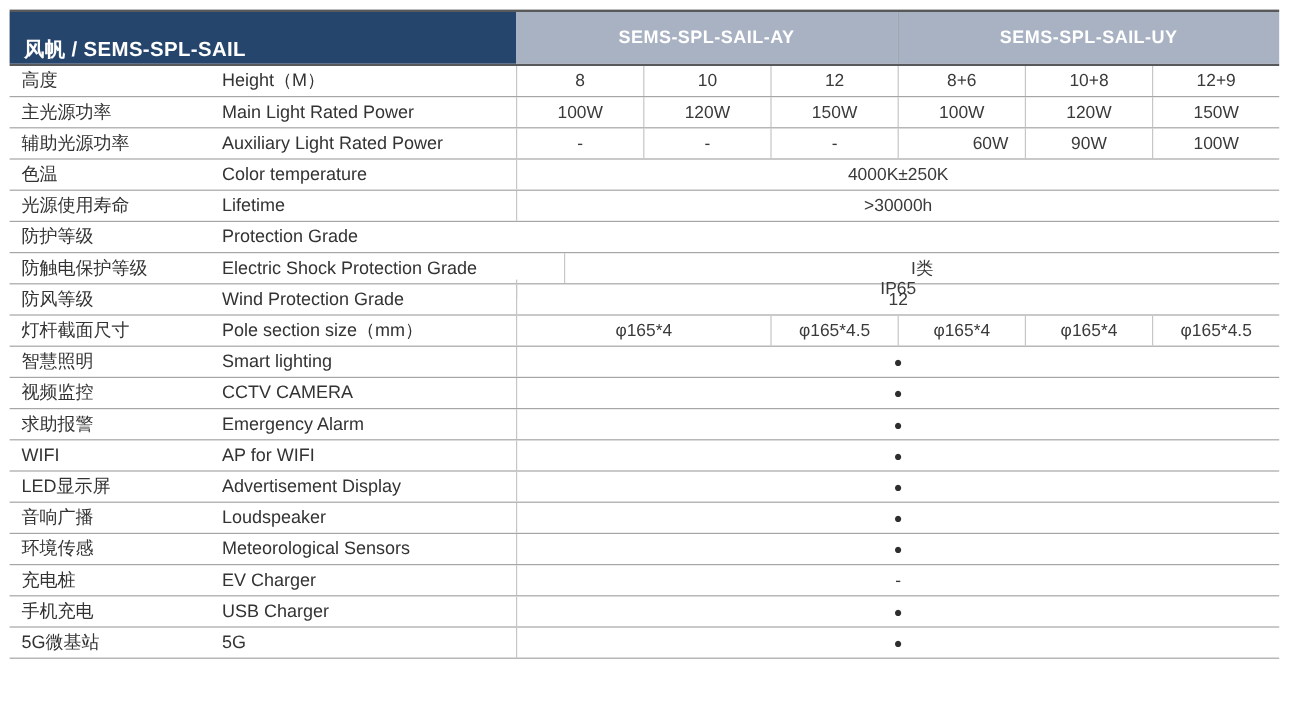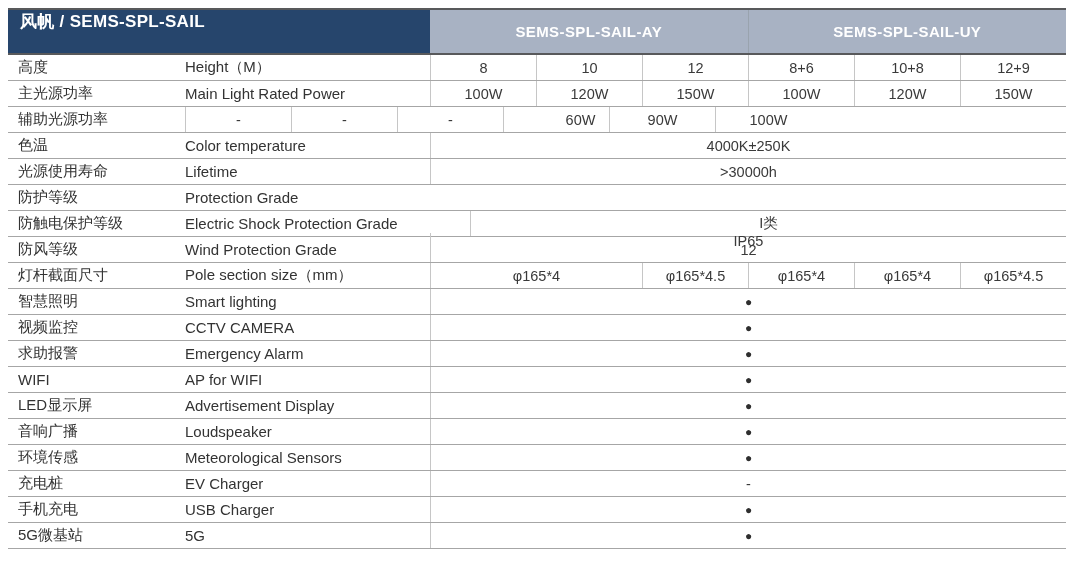--- a/index.html
+++ b/index.html
@@ -15,21 +15,21 @@
     font-family:"Liberation Sans","DejaVu Sans",sans-serif;color:var(--text);}
   .table{
     position:absolute;left:8px;top:8px;width:1058px;
     border-top:2px solid var(--border-dark);
   }
   .header-row{
     display:flex;height:45px;border-bottom:2px solid var(--border-dark);
   }
   .title-cell{
     width:422px;background:var(--navy);color:#ffffff;
-    display:flex;align-items:flex-start;padding-left:12px;
+    display:flex;align-items:flex-end;padding-left:12px;
     font-size:17px;font-weight:bold;letter-spacing:0.3px;
   }
   .group-cell{
     flex:1;background:var(--slate);color:#ffffff;
     display:flex;align-items:center;justify-content:center;
     font-size:15px;font-weight:bold;letter-spacing:0.4px;
   }
   .group-cell.uy{border-left:1px solid #99a3ae;}
   .body{width:100%;}
   .row{
@@ -85,20 +85,21 @@
           <div class="vcell" style="grid-column: span 1;">100W</div>
           <div class="vcell" style="grid-column: span 1;">120W</div>
           <div class="vcell" style="grid-column: span 1;">150W</div>
           <div class="vcell" style="grid-column: span 1;">100W</div>
           <div class="vcell" style="grid-column: span 1;">120W</div>
           <div class="vcell" style="grid-column: span 1;">150W</div>
         </div>
       </div>
       <div class="row">
         <div class="cell-cn">辅助光源功率</div>
+        <div class="cell-en">Auxiliary Light Rated Power</div>
         <div class="values">
           <div class="vcell" style="grid-column: span 1;">-</div>
           <div class="vcell" style="grid-column: span 1;">-</div>
           <div class="vcell" style="grid-column: span 1;">-</div>
           <div class="vcell" style="grid-column: span 1; padding-left: 48px;">60W</div>
           <div class="vcell" style="grid-column: span 1;">90W</div>
           <div class="vcell" style="grid-column: span 1;">100W</div>
         </div>
       </div>
       <div class="row">

